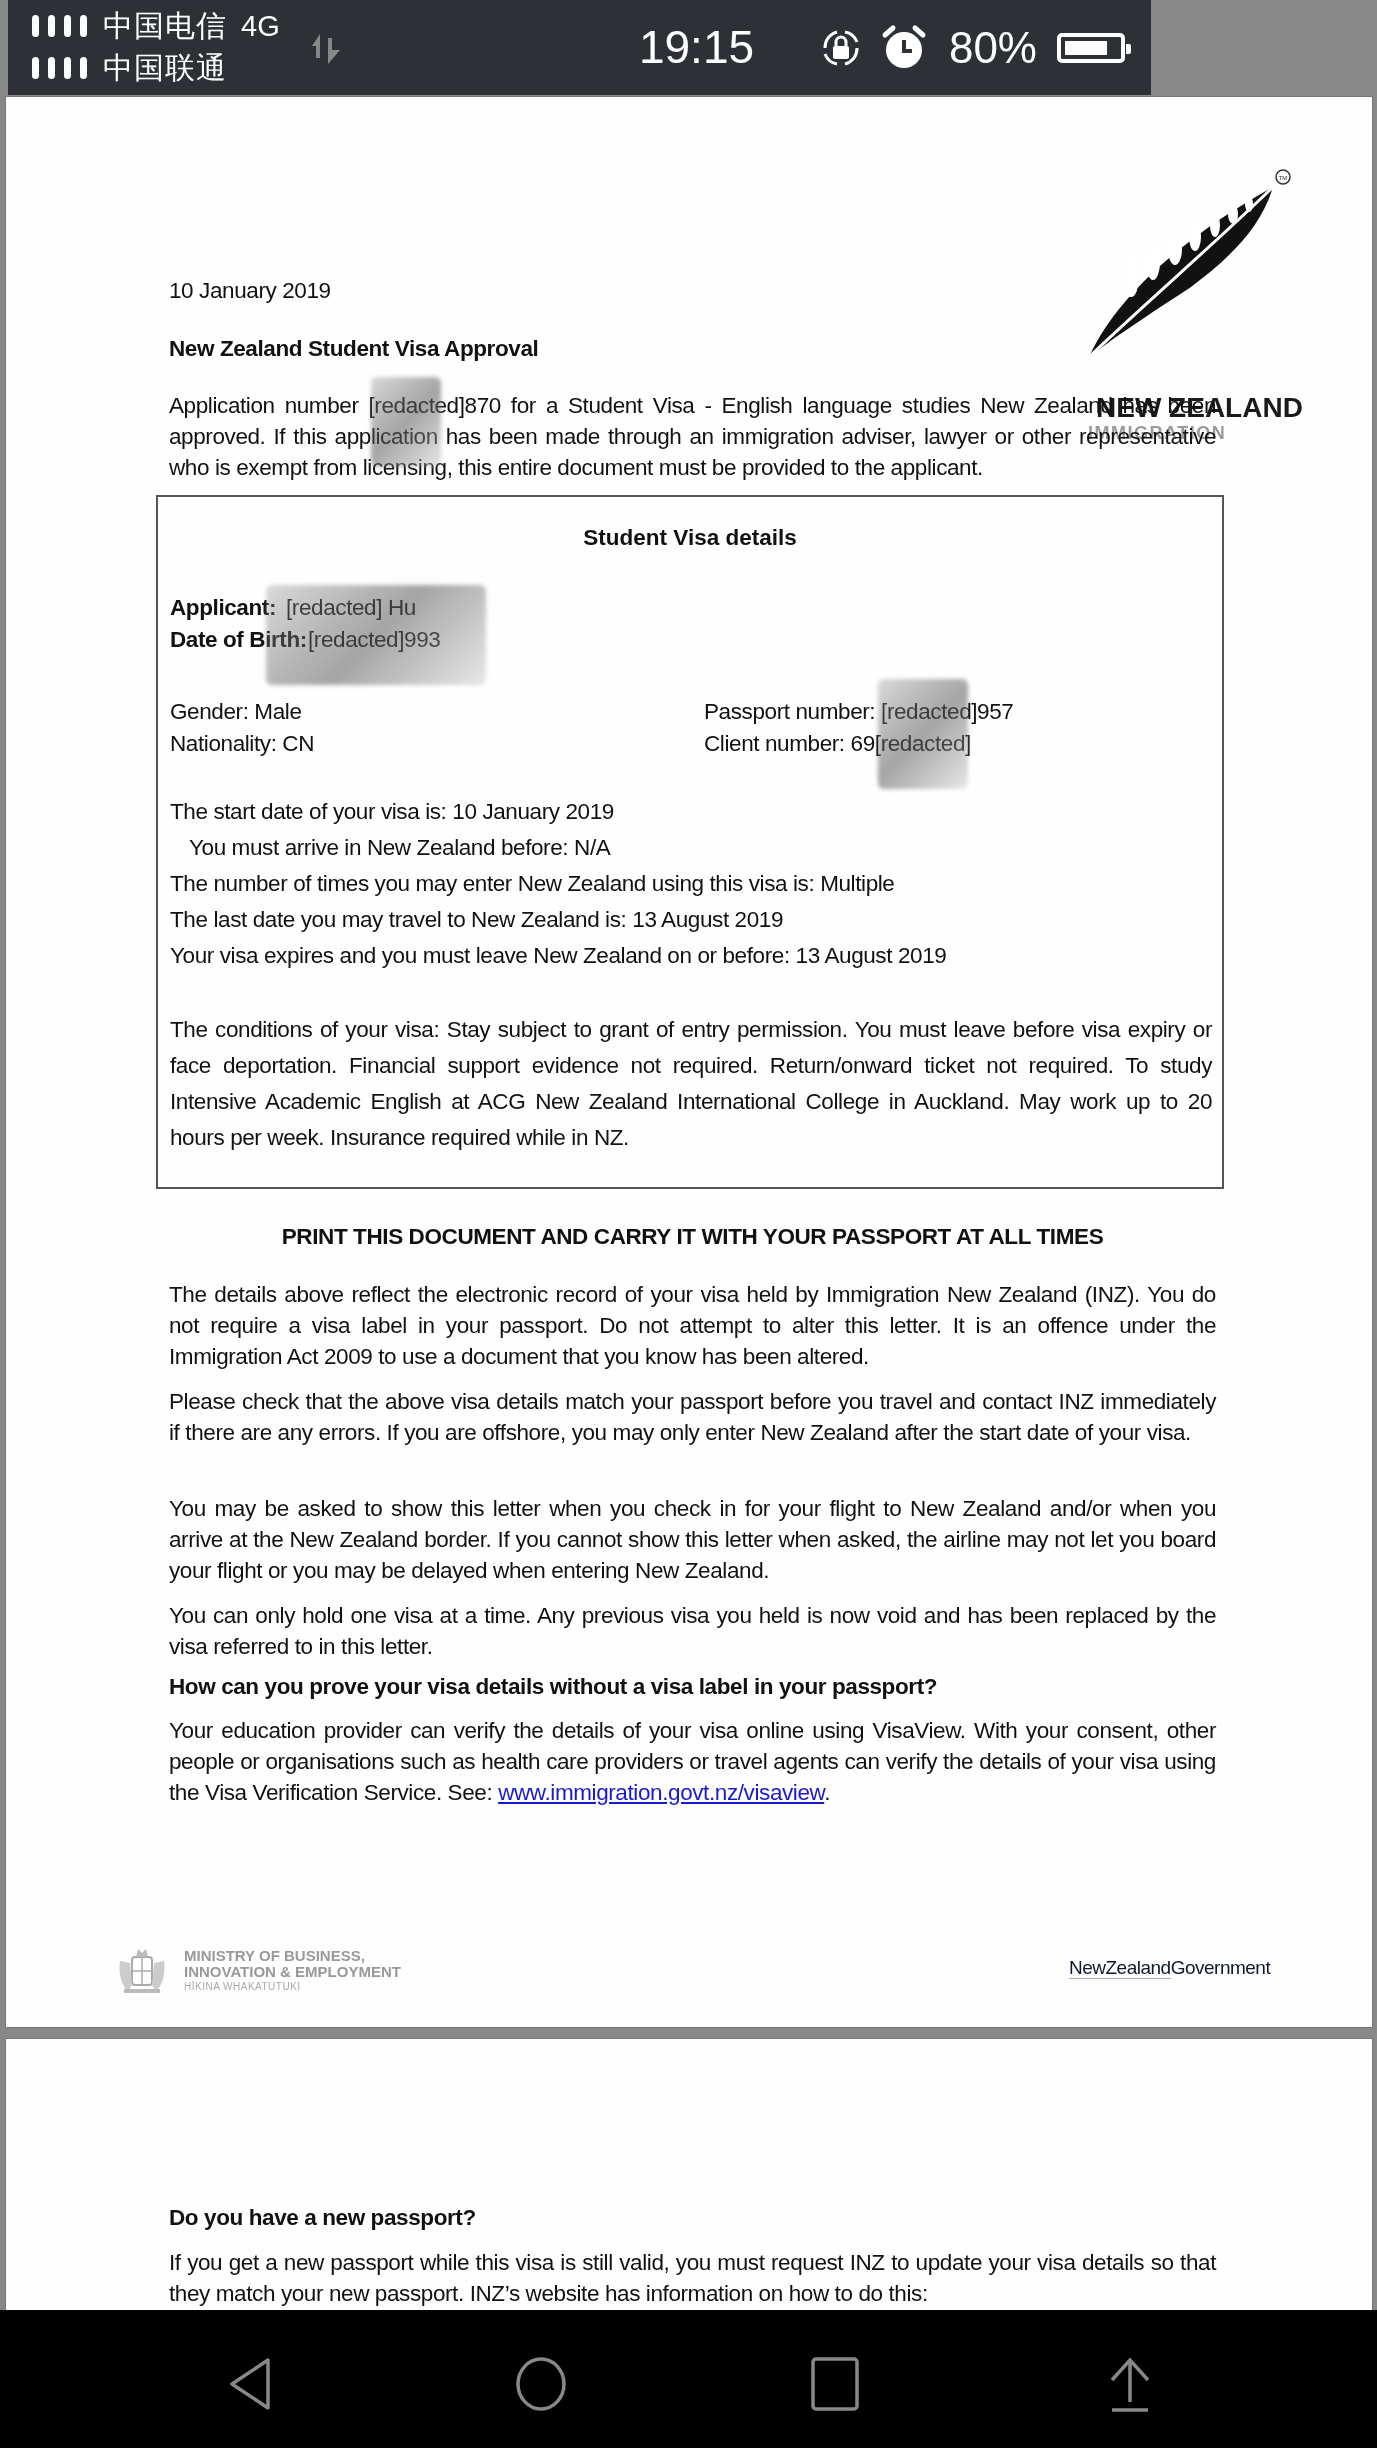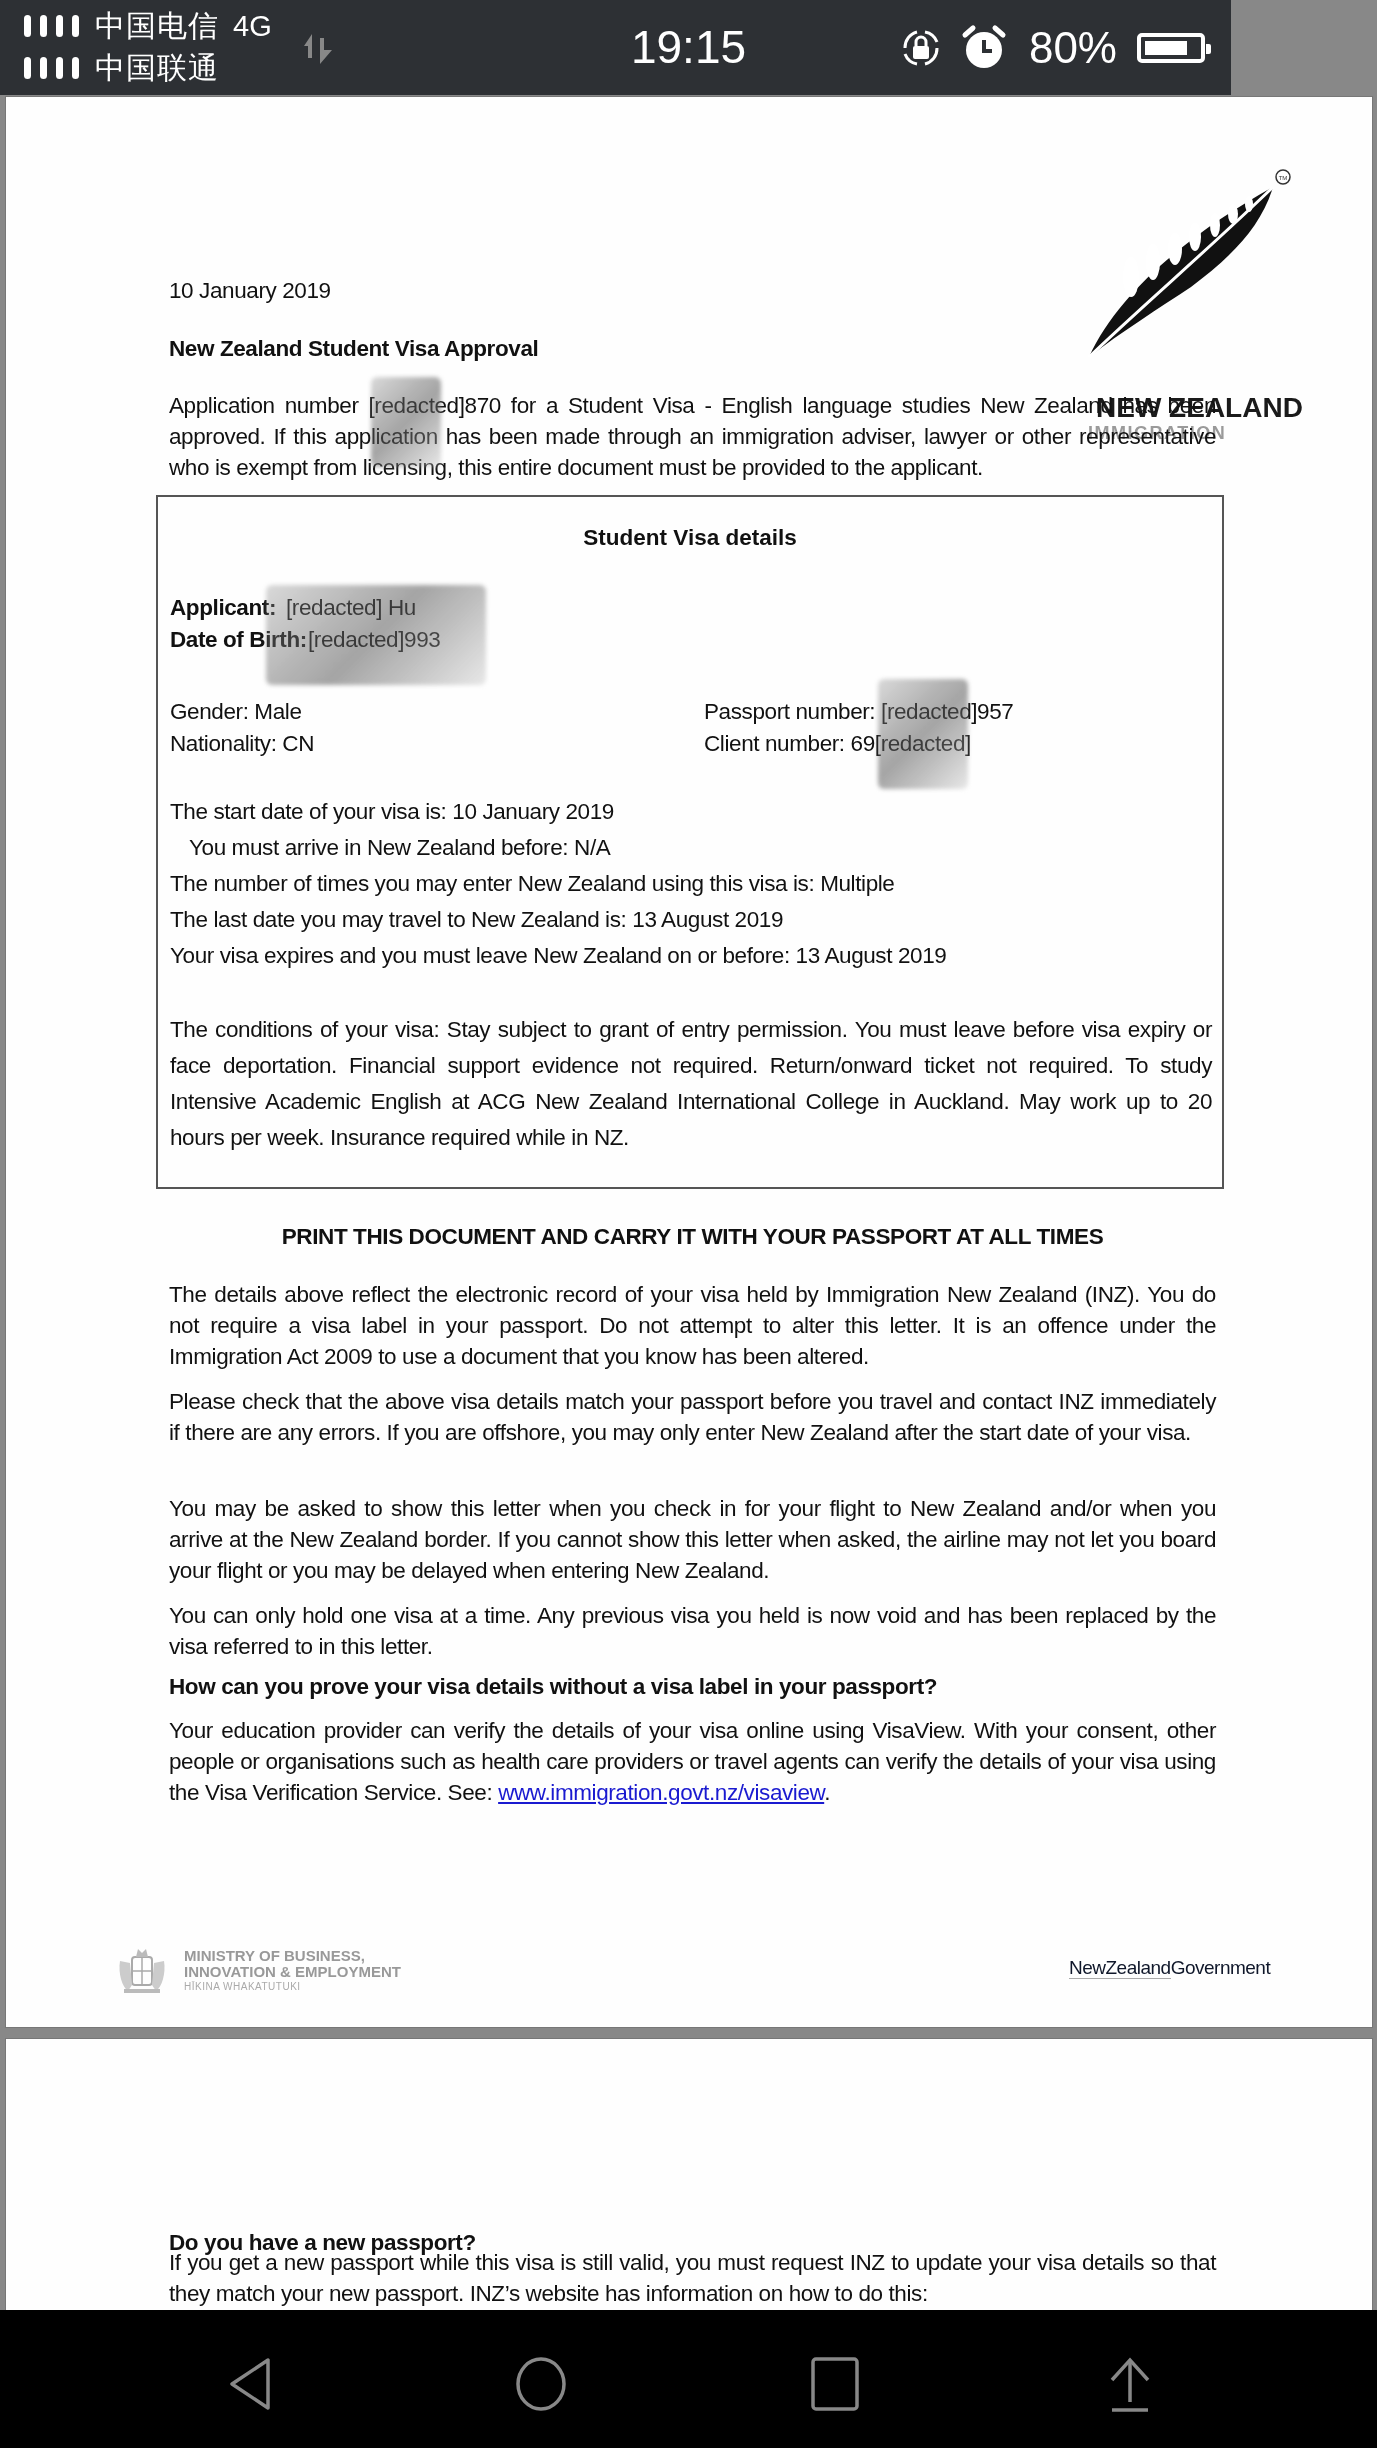--- a/index.html
+++ b/index.html
@@ -4,21 +4,21 @@
 <style>
   html, body { margin: 0; padding: 0; }
   body {
     width: 1377px; height: 2448px; overflow: hidden;
     background: #888888;
     font-family: "Liberation Sans", sans-serif;
     position: relative;
   }
   
   .statusbar {
-    position: absolute; left: 0; top: 0; width: 1231px; height: 95px;
+    position: absolute; left: 8px; top: 0; width: 1143px; height: 95px;
     background: #2d3034; color: #ffffff;
   }
   .carrier-row { position: absolute; left: 24px; display: flex; align-items: center; height: 40px; }
   .carrier-row.r1 { top: 6px; }
   .carrier-row.r2 { top: 48px; }
   .bars { display: flex; gap: 9px; margin-right: 16px; }
   .bars span { width: 7px; height: 22px; background: #fff; border-radius: 4px; display: block; }
   .carrier-name { font-size: 30px; letter-spacing: 1px; }
   .net-type { font-size: 29px; margin-left: 14px; }
   .data-arrows { position: absolute; left: 298px; top: 28px; width: 40px; height: 40px; }
@@ -195,21 +195,21 @@
       <rect x="10" y="46" width="36" height="4" fill="#bbb"></rect>
     </svg>
     <div class="mbie1">MINISTRY OF BUSINESS,</div>
     <div class="mbie2">INNOVATION &amp; EMPLOYMENT</div>
     <div class="mbie3">HĪKINA WHAKATUTUKI</div>
   </div>
   <div class="footer-right"><span class="nz-part">NewZealand</span><span>Government</span></div>
 </div>
 
 <div class="page page2 doc-text">
-  <div class="txt bold" style="top:163px;margin-top:25px;">Do you have a new passport?</div>
+  <div class="txt bold" style="top:163px;">Do you have a new passport?</div>
   <div class="txt justify" style="top:208px;">If you get a new passport while this visa is still valid, you must request INZ to update your visa details so that they match your new passport. INZ’s website has information on how to do this:</div>
 </div>
 
 <div class="navbar">
   <svg class="nav-btn" style="left:220px;" viewBox="0 0 60 60">
     <polygon points="48,6 48,54 12,30" fill="none" stroke="#888" stroke-width="3.5" stroke-linejoin="round"></polygon>
   </svg>
   <svg class="nav-btn" style="left:511px;" viewBox="0 0 60 60">
     <ellipse cx="30" cy="30" rx="23" ry="25" fill="none" stroke="#888" stroke-width="3.5"></ellipse>
   </svg>

